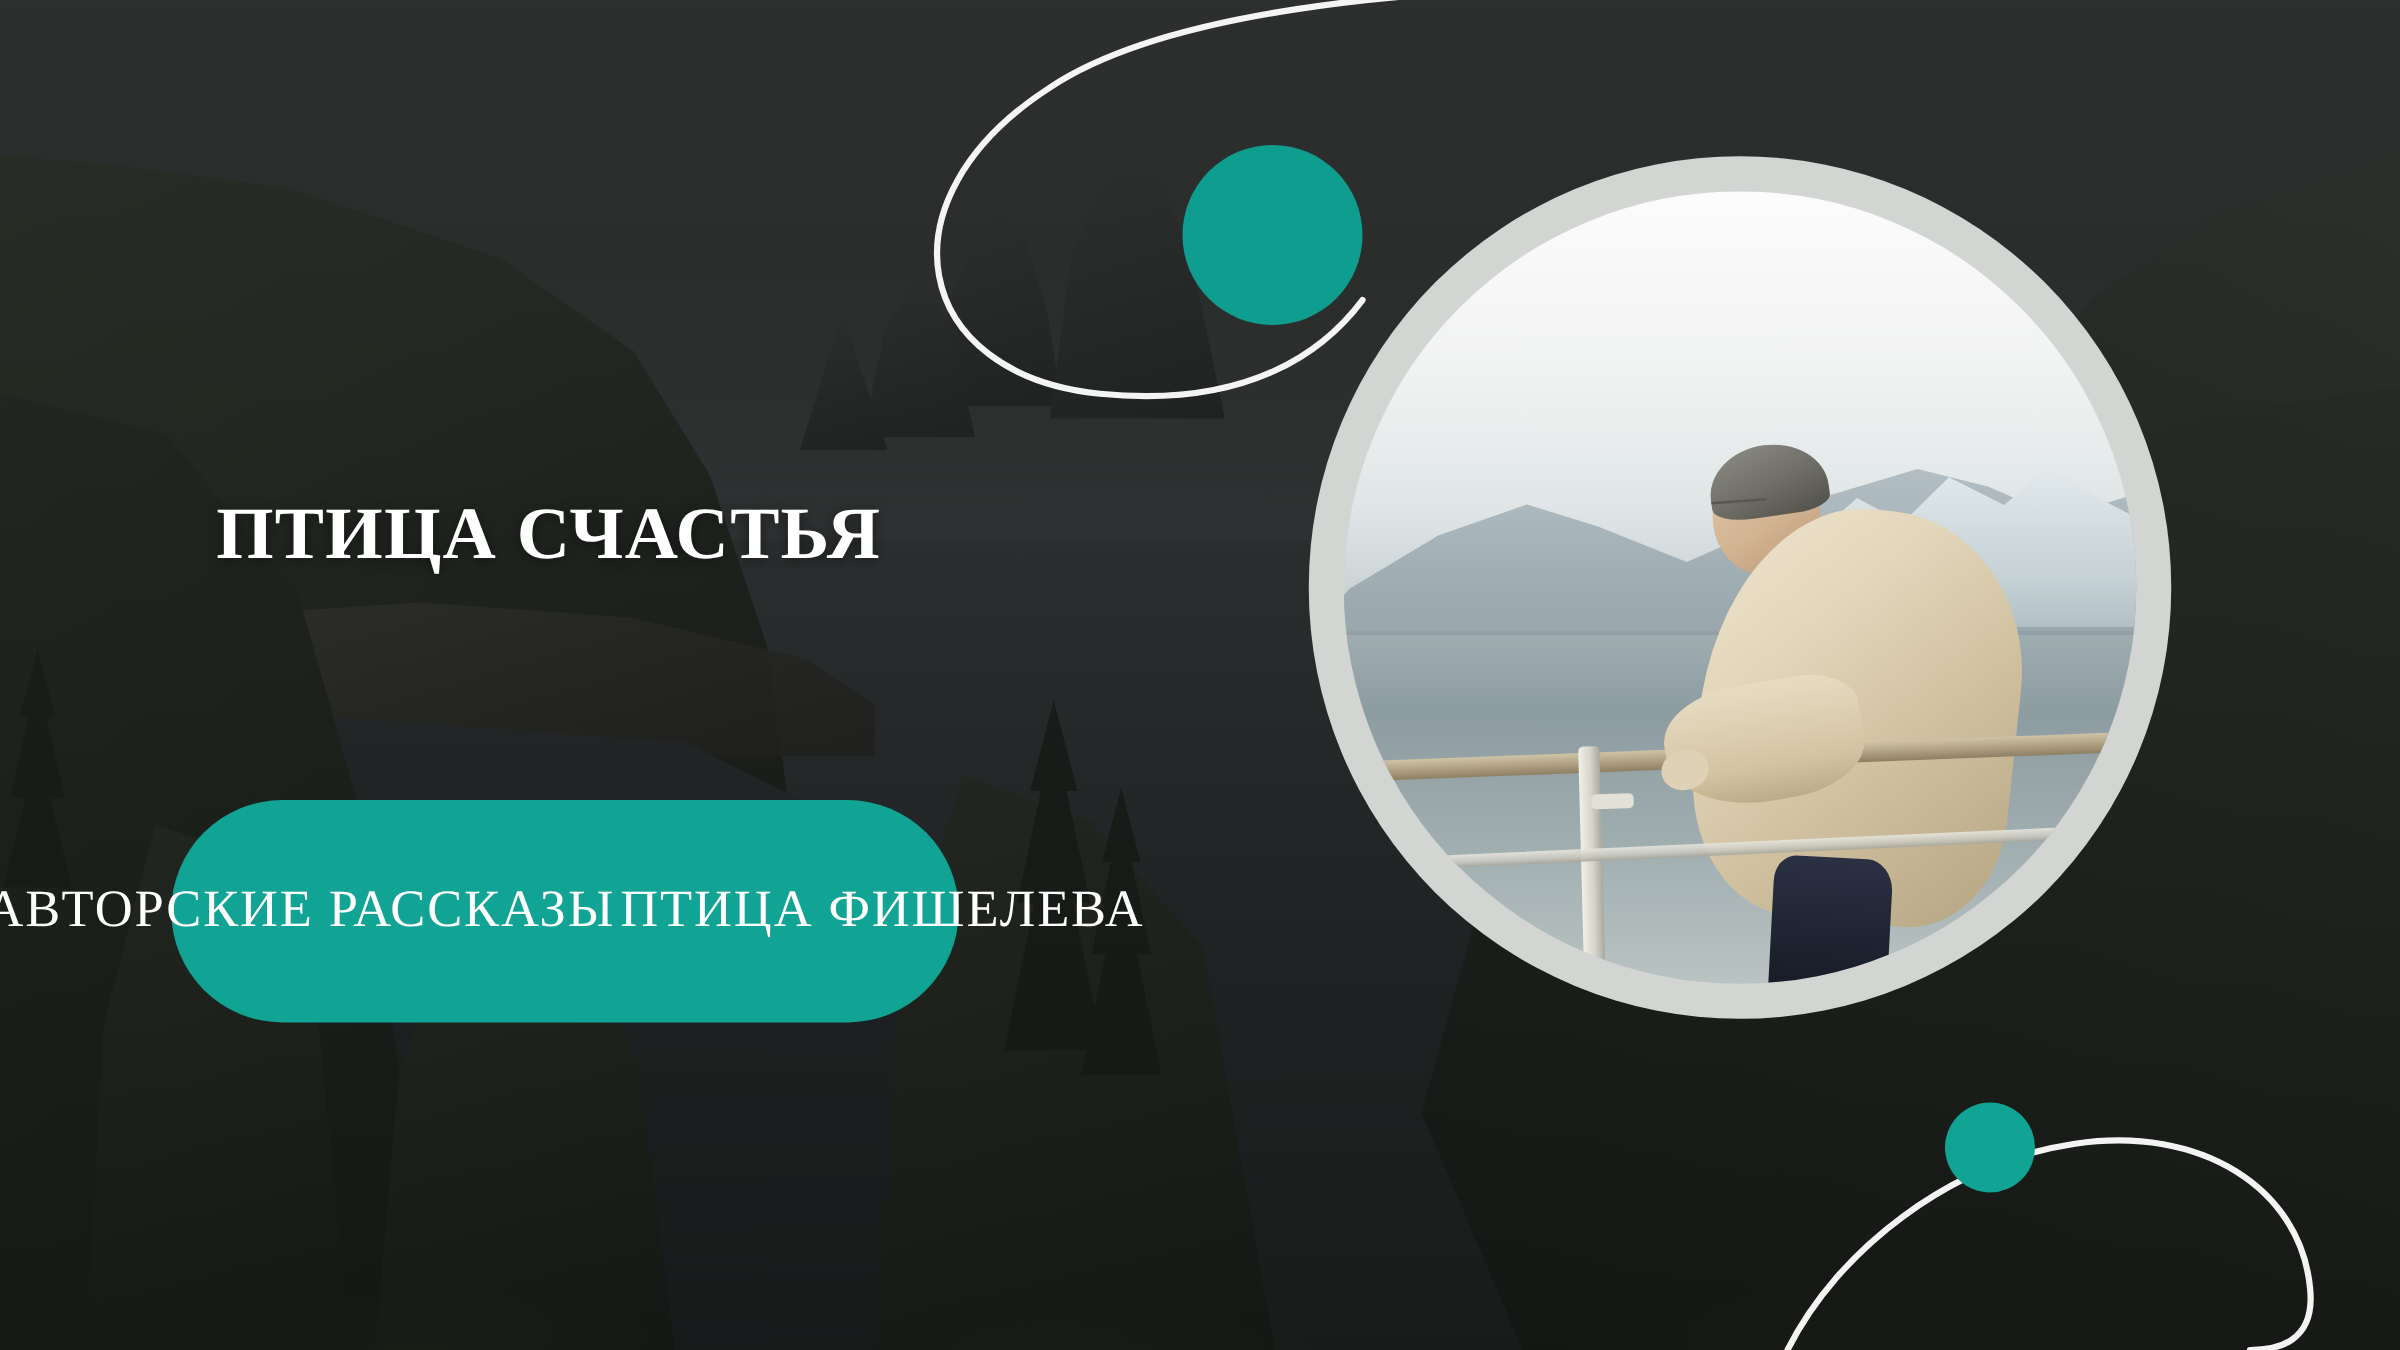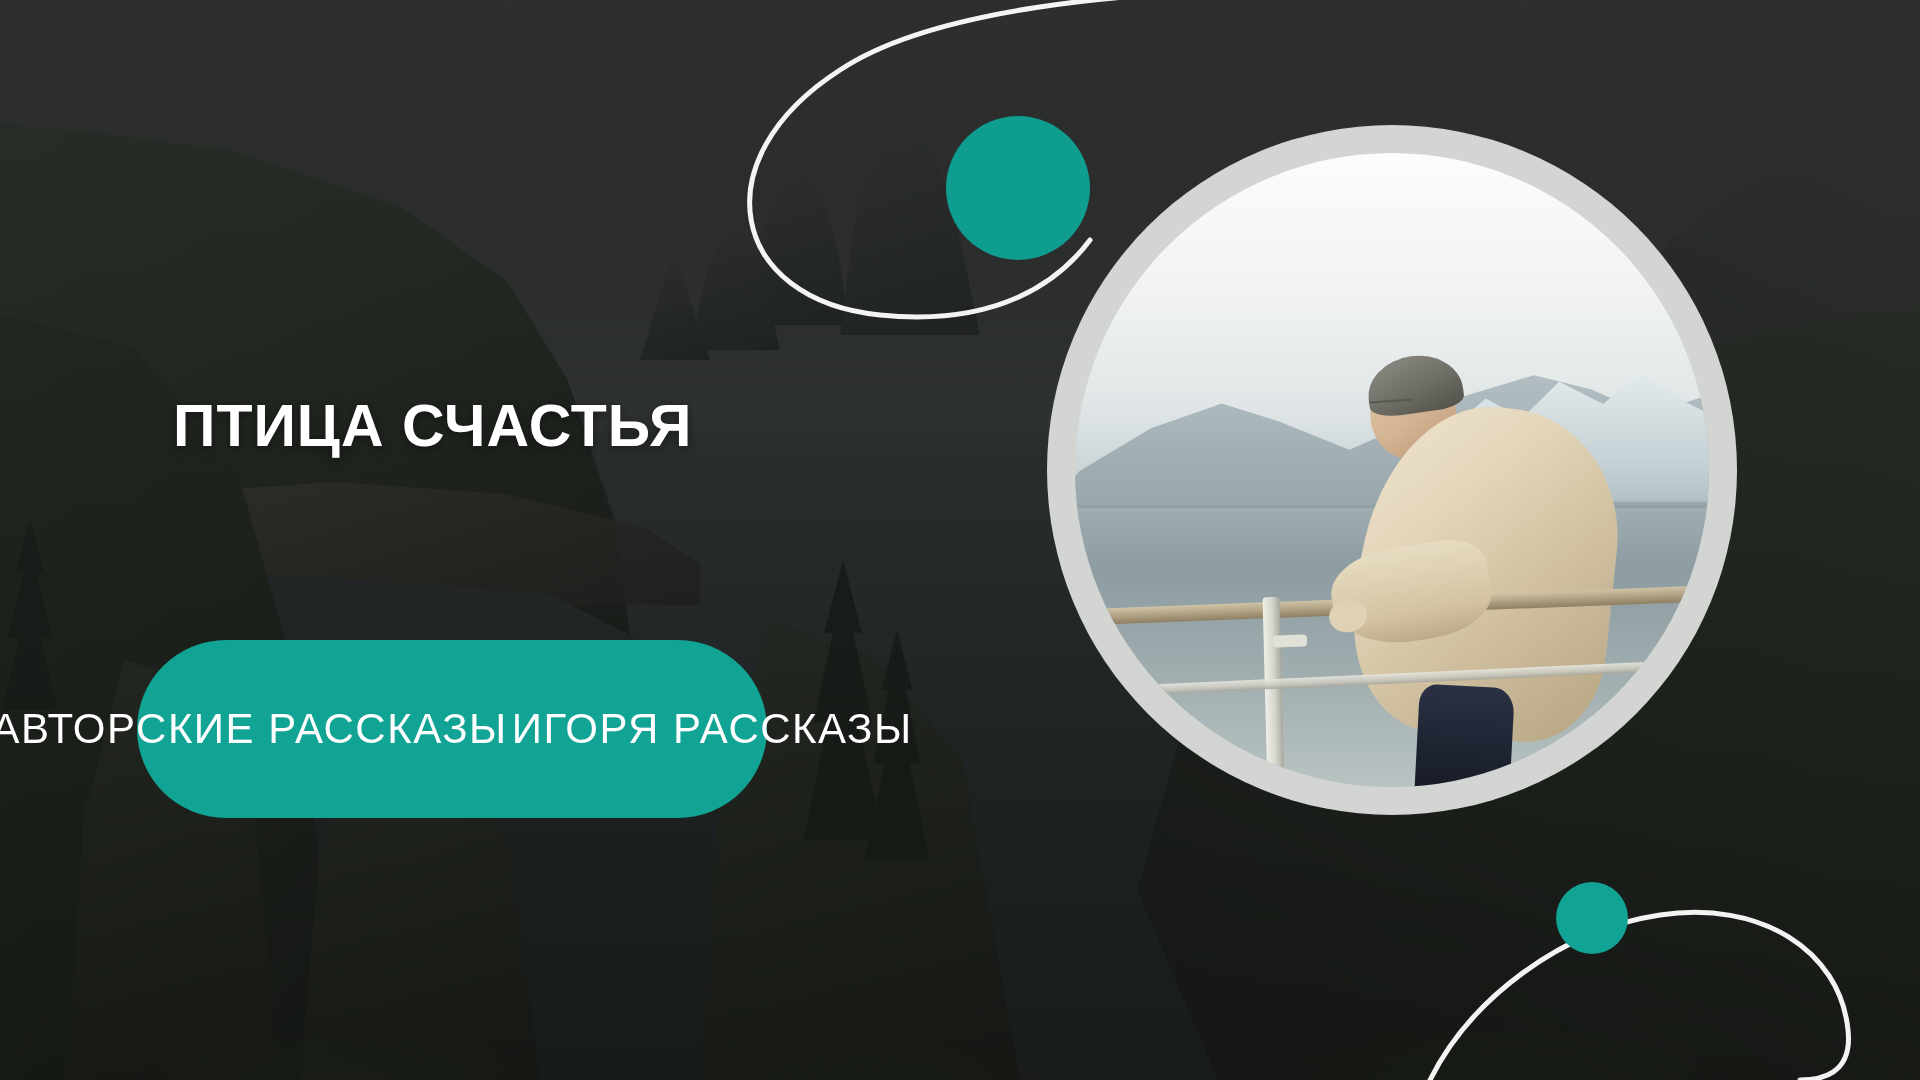--- a/index.html
+++ b/index.html
@@ -4,20 +4,21 @@
 <style>
   * { margin:0; padding:0; box-sizing:border-box; }
   html,body { width:1920px; height:1080px; overflow:hidden; background:#2d2f2e; }
   body { font-family:"Liberation Sans", sans-serif; }
 
   .poster {
     position:relative;
     width:1920px; height:1080px;
     overflow:hidden;
     background:#2a2c2b;
+    font-family:Liberation Serif, serif;
   }
 
   
   .bg { position:absolute; inset:0; overflow:hidden; }
 
   .bg-sky {
     position:absolute; left:0; top:0; width:100%; height:46%;
     background:linear-gradient(180deg,#4a4c4b 0%, #474948 40%, #53565a 72%, #5d6166 100%);
   }
   .bg-sea {
@@ -290,16 +291,16 @@
       <div class="p-post"></div>
       <div class="p-post2"></div>
       <div class="p-rail-low"></div>
     </div>
   </div>
 
   <h1 class="title">ПТИЦА СЧАСТЬЯ</h1>
 
   <div class="badge">
     <span class="badge-line">АВТОРСКИЕ РАССКАЗЫ</span>
-    <span class="badge-line">ИГОРЯ РАССКАЗЫ</span>
+    <span class="badge-line">ПТИЦА ФИШЕЛЕВА</span>
   </div>
 
 </div>
 
 </body></html>

